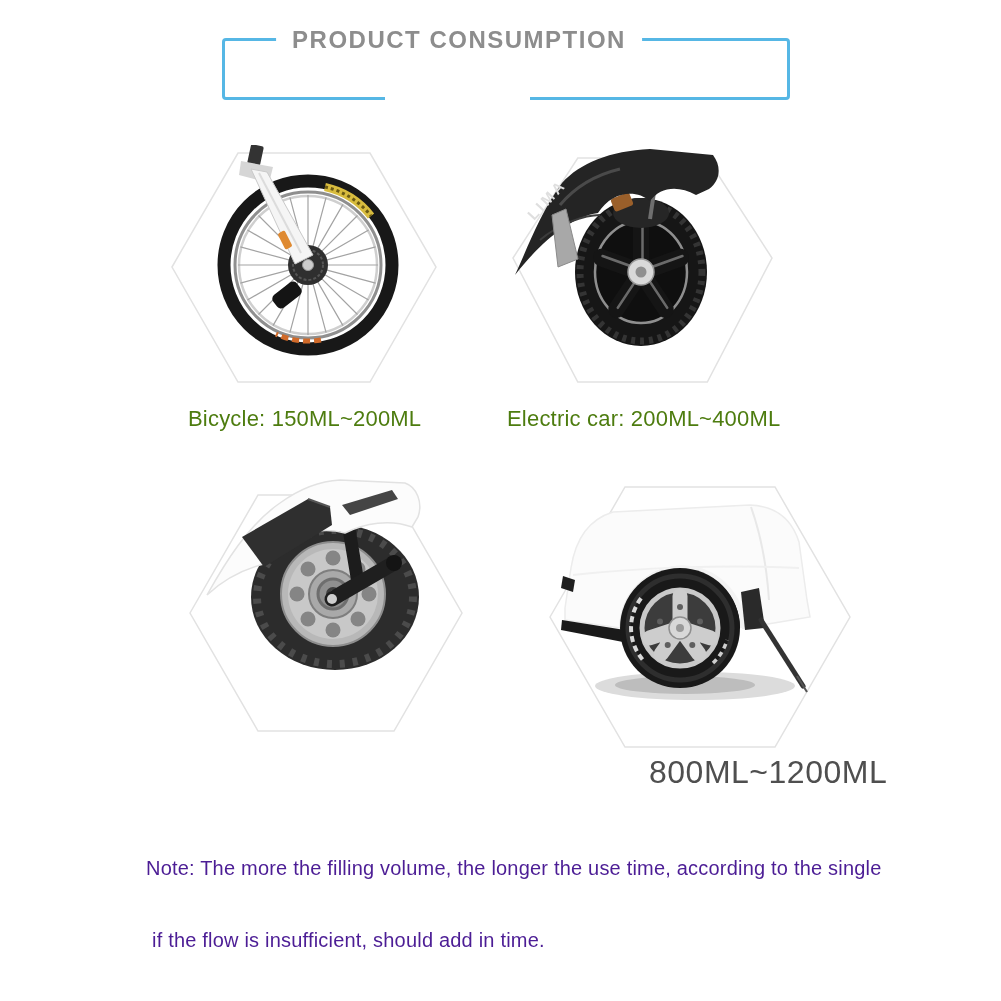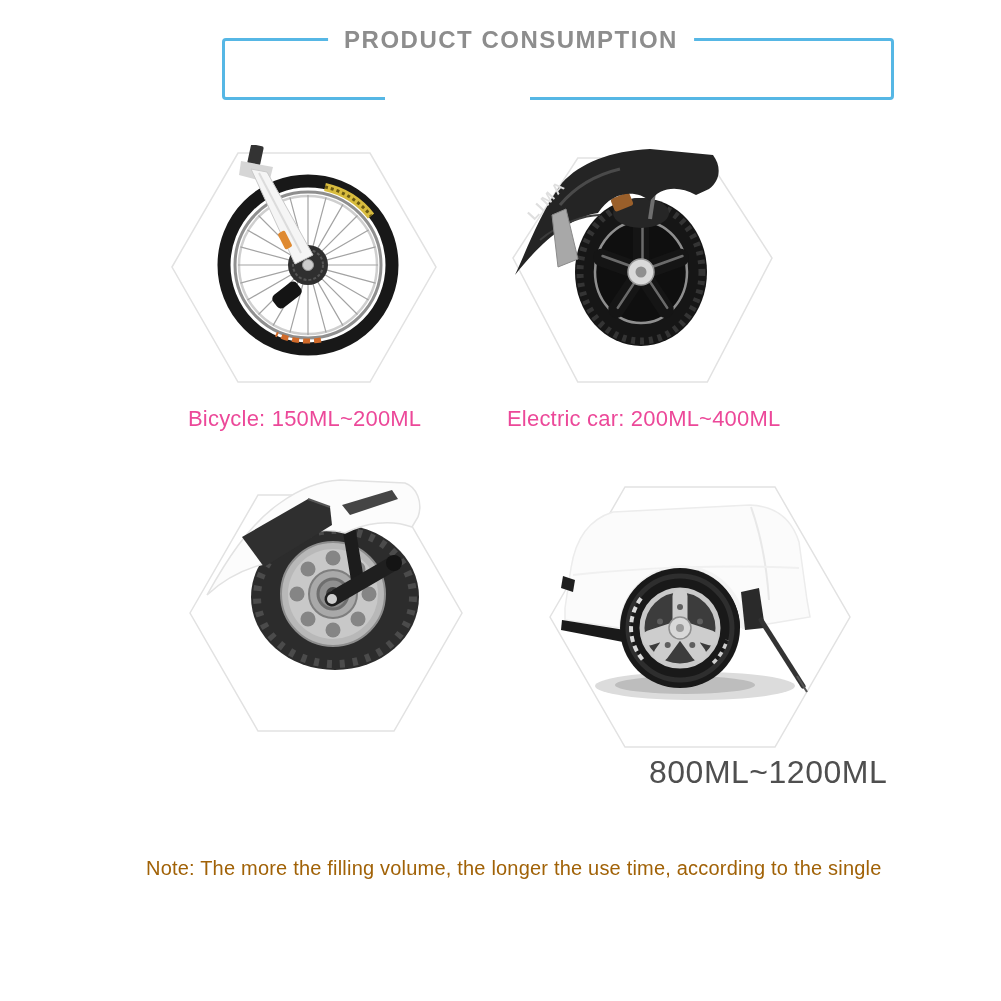--- a/index.html
+++ b/index.html
@@ -1,37 +1,37 @@
 <!DOCTYPE html>
 <html><head>
 <meta charset="utf-8">
 <style>
   html,body{margin:0;padding:0;background:#fff;}
   #page{position:relative;width:1001px;height:1001px;background:#ffffff;overflow:hidden;
         font-family:"Liberation Sans", sans-serif;}
 
   
-  .title-box{position:absolute;left:222px;top:38px;width:672px;height:62px;
+  .title-box{position:absolute;left:222px;top:38px;width:568px;height:62px;
              box-sizing:border-box;border:3px solid #56b7e5;border-radius:4px;}
   .title-text{position:absolute;top:-15px;left:calc(50% - 47px);transform:translateX(-50%);
               background:#ffffff;padding:0 16px;font-size:24px;font-weight:bold;
               color:#8d8d8d;letter-spacing:1.5px;white-space:nowrap;}
   .title-gap-bottom{position:absolute;left:160px;bottom:-4px;width:145px;height:5px;background:#ffffff;}
 
   
   .cell{position:absolute;}
   .cell svg{display:block;}
 
   
-  .label{position:absolute;font-size:22px;color:#ec4899;white-space:nowrap;letter-spacing:0.2px;}
+  .label{position:absolute;font-size:22px;color:#4d7c0f;white-space:nowrap;letter-spacing:0.2px;}
   .label.sub{font-size:22px;}
   .label.car-size{font-size:32px;color:#4f4f4f;letter-spacing:0.5px;}
 
   
-  .note-line{position:absolute;left:146px;font-size:20px;color:#a16207;
+  .note-line{position:absolute;left:146px;font-size:20px;color:#4c1d95;
              line-height:26px;white-space:nowrap;letter-spacing:0.2px;}
   #note-line-2{top:891px;left:148px;}
   #note-line-1{top:855px;}
   #note-line-3{top:927px;left:152px;}
 </style>
 </head>
 <body>
 
 <div id="page">
 
@@ -189,14 +189,15 @@
   </div>
 
   <div class="label" style="left:188px;top:406px">Bicycle: 150ML~200ML</div>
 
   <div class="label" style="left:507px;top:406px">Electric car: 200ML~400ML</div>
 
 
   <div class="label car-size" style="left:649px;top:754px">800ML~1200ML</div>
 
   <div class="note-line" id="note-line-1">Note: The more the filling volume, the longer the use time, according to the single</div>
+  <div class="note-line" id="note-line-3">if the flow is insufficient, should add in time.</div>
 
 </div>
 
 </body></html>

